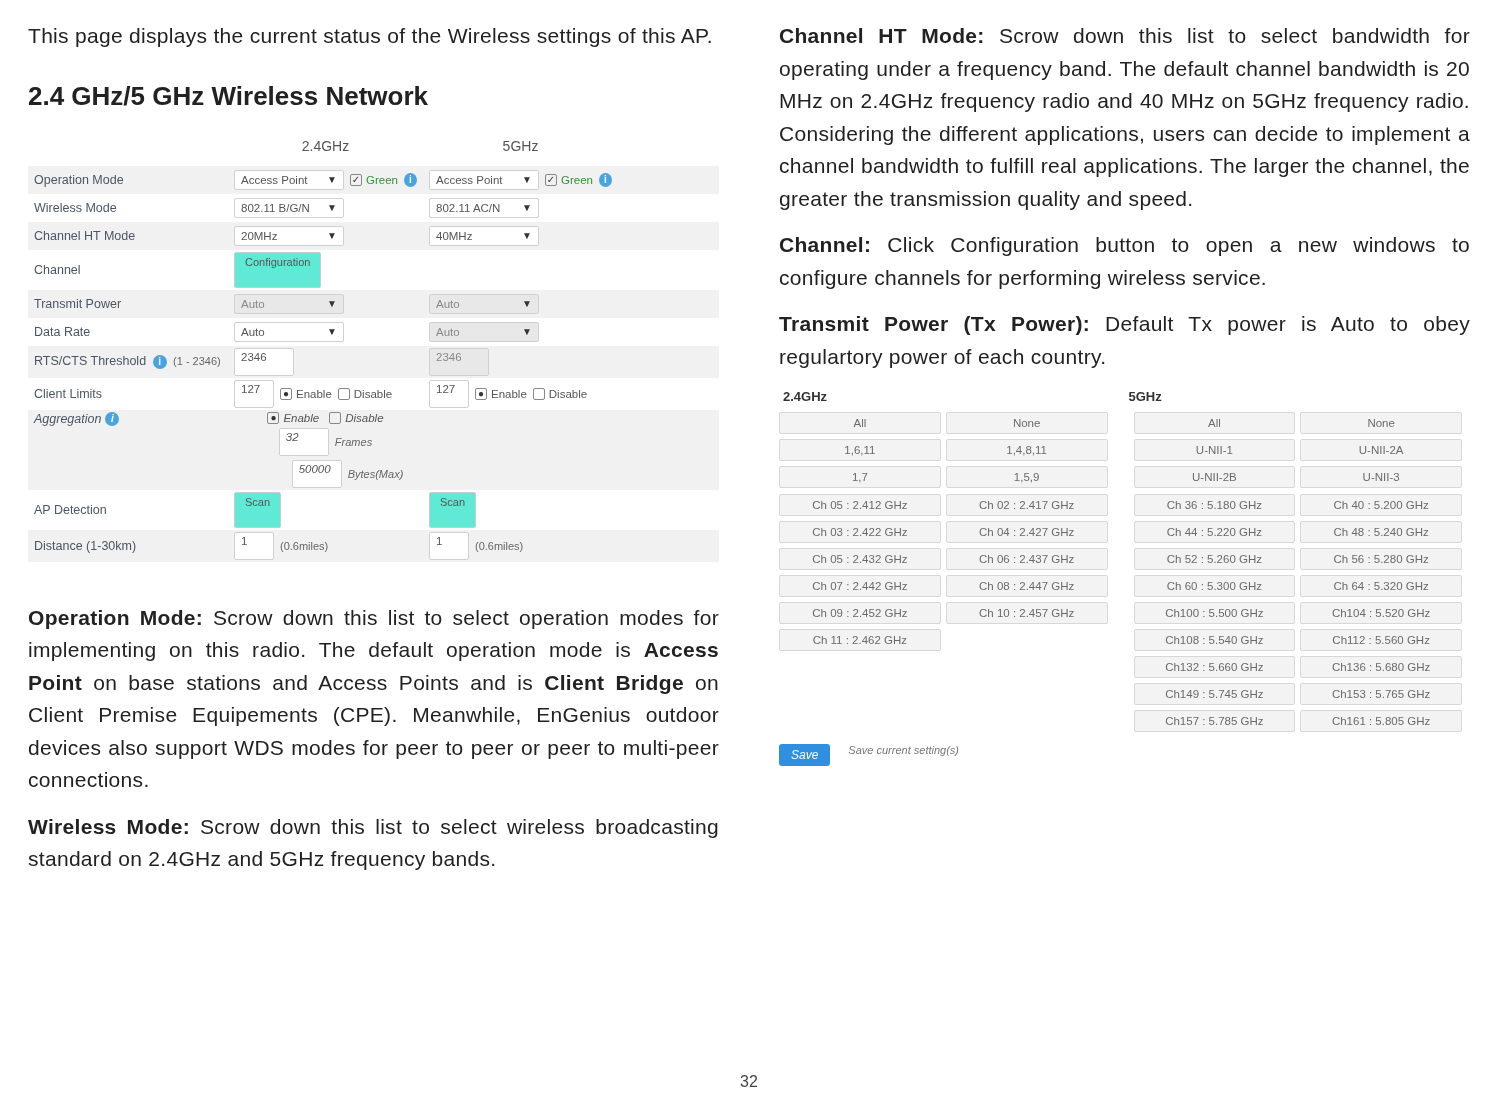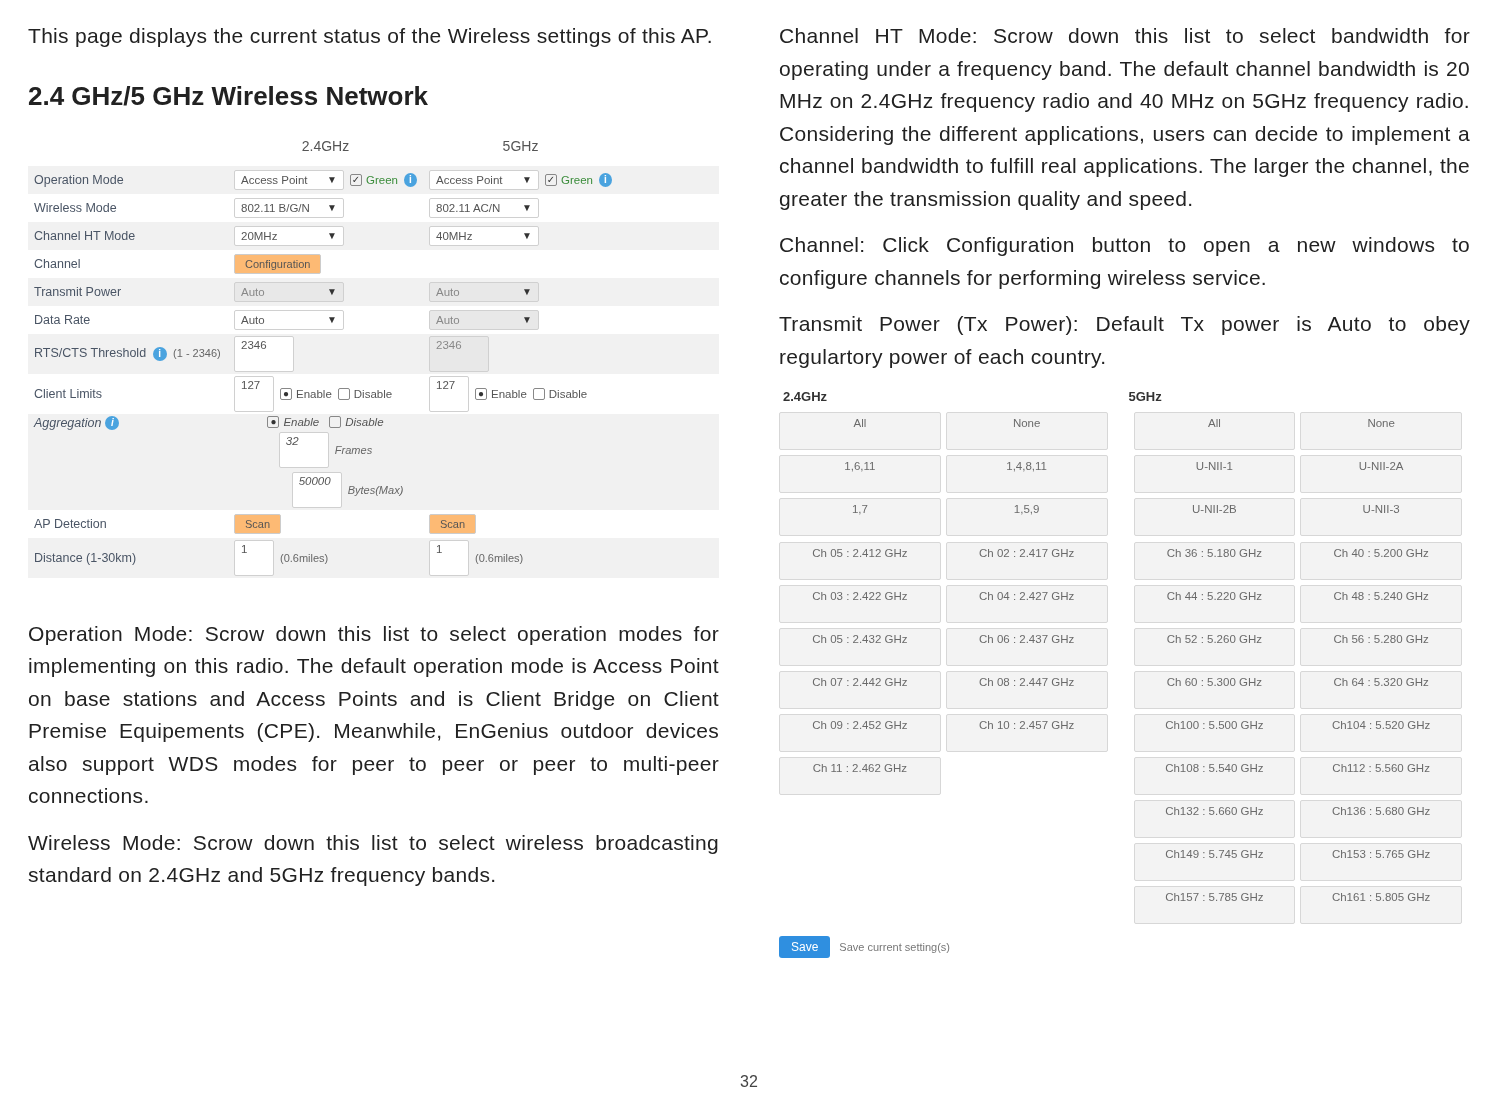--- a/index.html
+++ b/index.html
@@ -32,21 +32,21 @@
     font-weight: 700;
     margin: 28px 0 18px;
   }
   .para {
     font-size: 21px;
     line-height: 1.55;
     letter-spacing: 0.3px;
     text-align: justify;
     margin: 14px 0;
   }
-  .para .bold { font-weight: 400; }
+  .para .bold { font-weight: 700; }
   .pagenum {
     position: absolute;
     bottom: 6px;
     left: 50%;
     transform: translateX(-50%);
     font-size: 16px;
     color: #444;
   }
 
   
@@ -73,26 +73,26 @@
   .scell { display: flex; align-items: center; gap: 6px; padding: 0 6px; font-size: 12px; color: #555; }
   .sel {
     display: inline-flex; align-items: center; justify-content: space-between;
     background: #fff; border: 1px solid #d0d0d0; border-radius: 2px;
     font-size: 11.5px; padding: 1px 6px; height: 20px; min-width: 110px;
   }
   .sel .caret { font-size: 10px; color: #333; margin-left: 6px; }
   .sel.disabled { background: #e8e8e8; color: #888; }
   .txt {
     display: inline-block; background:#fff; border:1px solid #d0d0d0; border-radius:2px;
-    font-size:11.5px; padding:2px 6px; height:36px; min-width:60px;
+    font-size:11.5px; padding:2px 6px; height:28px; min-width:60px;
   }
   .txt.disabled { background:#e8e8e8; color:#888; }
   .btnmini {
-    display:inline-block; background:#fdba74; border:1px solid #ccc; border-radius:2px;
-    font-size:11px; padding:1px 10px; height:20px; line-height:16px; color:#555;
+    display:inline-block; background:#5eead4; border:1px solid #ccc; border-radius:2px;
+    font-size:11px; padding:1px 10px; height:36px; line-height:16px; color:#555;
   }
   .chk { display:inline-flex; align-items:center; gap:4px; font-size:11.5px; }
   .chk .box { width:12px; height:12px; border:1px solid #888; border-radius:2px; display:inline-flex; align-items:center; justify-content:center; font-size:10px; color:#333; }
   .info-icon {
     display:inline-flex; width:14px; height:14px; border-radius:50%;
     background:#4aa3df; color:#fff; font-size:10px; align-items:center; justify-content:center;
     font-weight:700;
   }
   .green { color:#3a8c3a; font-size:11.5px; font-weight:500; }
   .mini { font-size:11px; color:#666; }
@@ -105,24 +105,24 @@
   .grid24, .grid5 {
     display: grid;
     grid-template-columns: 1fr 1fr;
     gap: 5px;
     padding-right: 8px;
   }
   .twocols { display:flex; gap:18px; }
   .twocols > div { flex:1; }
   .chipbtn {
     background:#f3f3f3; border:1px solid #d7d7d7; border-radius:2px;
-    font-size:11.5px; text-align:center; padding:3px 0; height:38px; line-height:15px;
+    font-size:11.5px; text-align:center; padding:3px 0; height:22px; line-height:15px;
     color:#6a6a6a;
   }
-  .savebar { display:flex; align-items:center; gap:9px; margin-top:12px; }
+  .savebar { display:flex; align-items:flex-start; gap:18px; margin-top:12px;font-style:italic; }
   .savebtn {
     background:#2f8fe0; color:#fff; border-radius:3px; font-size:12px;
     padding:4px 12px;
   }
   .savemsg { font-size:11px; color:#777; }
 
 </style>
 </head>
 <body>
 

